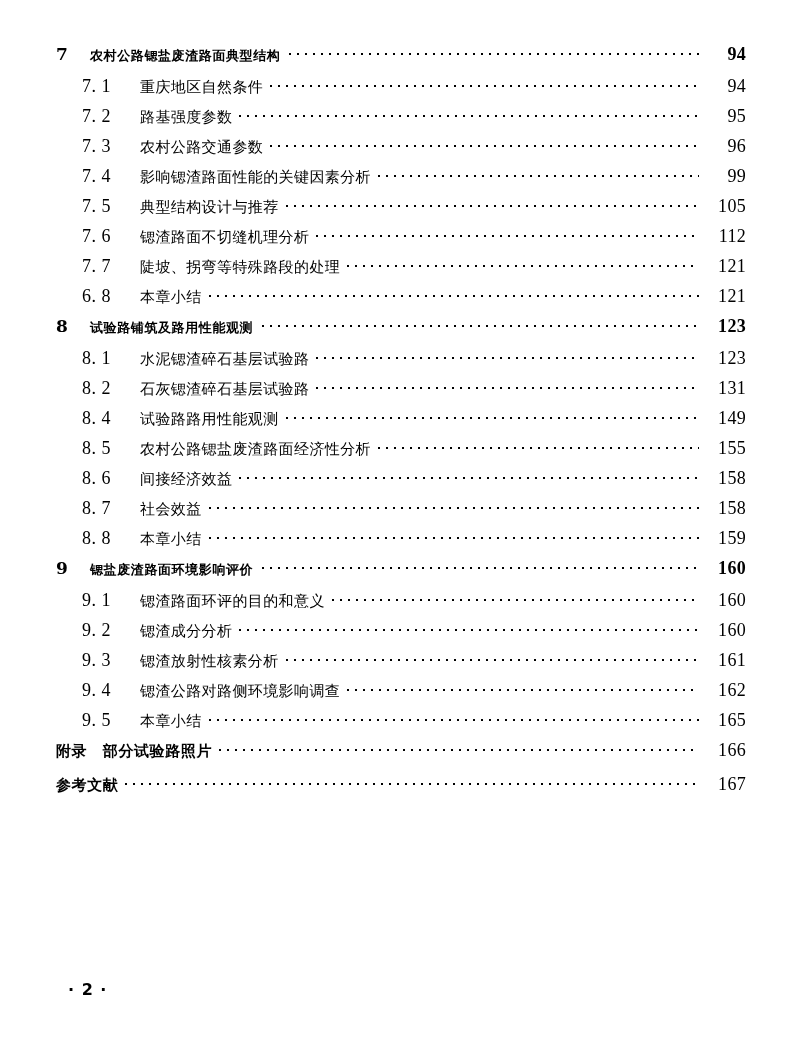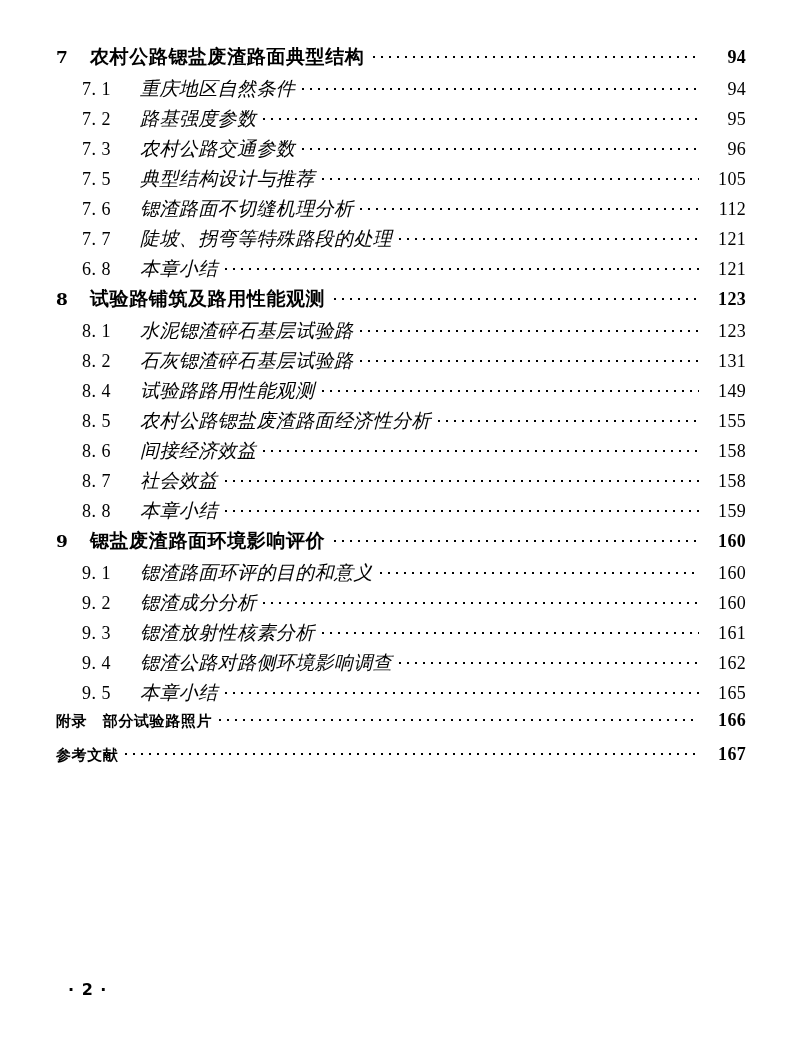--- a/index.html
+++ b/index.html
@@ -83,62 +83,61 @@
   .toc-row.level-chapter {
     font-weight: bold;
     height: 32px;
   }
   .toc-row.level-chapter .num {
     width: 34px;
     font-size: 17px;
     font-family: "DejaVu Serif", "Liberation Serif", serif;
   }
   .toc-row.level-chapter .title {
-    font-size: 19px;
+    font-size: 13px;
     letter-spacing: 0.6px;
   }
   .toc-row.level-chapter .page {
     font-size: 18px;
     font-weight: bold;
   }
   .toc-row.level-chapter .leader { margin-left: 9px; }
 
   
   .toc-row.level-section {
     font-weight: normal;
   }
   .toc-row.level-section .num {
     width: 58px;
     margin-left: 26px;
     font-size: 18px;
   }
   .toc-row.level-section .title {
-    font-size: 19px;
+    font-size: 15px;
     letter-spacing: 0.4px;
-    font-style: italic;
   }
   .toc-row.level-section .page {
     font-size: 18px;
   }
 
   
   .toc-row.level-back {
     font-weight: bold;
     height: 34px;
   }
   .toc-row.level-back .num {
     width: 0;
   }
   .toc-row.level-back .title {
     font-size: 15px;
     letter-spacing: 0.6px;
   }
   .toc-row.level-back .page {
     font-size: 18px;
-    font-weight: bold;
+    font-weight: normal;
   }
 
   #page-footer {
     position: absolute;
     left: 68px;
     top: 980px;
     font-family: "DejaVu Sans", "Liberation Sans", sans-serif;
     font-size: 16px;
     font-weight: bold;
     letter-spacing: 1px;
@@ -169,20 +168,26 @@
         <span class="leader"></span>
         <span class="page">95</span>
       </div>
       <div class="toc-row level-section">
         <span class="num">7. 3</span>
         <span class="title">农村公路交通参数</span>
         <span class="leader"></span>
         <span class="page">96</span>
       </div>
       <div class="toc-row level-section">
+        <span class="num">7. 4</span>
+        <span class="title">影响锶渣路面性能的关键因素分析</span>
+        <span class="leader"></span>
+        <span class="page">99</span>
+      </div>
+      <div class="toc-row level-section">
         <span class="num">7. 5</span>
         <span class="title">典型结构设计与推荐</span>
         <span class="leader"></span>
         <span class="page">105</span>
       </div>
       <div class="toc-row level-section">
         <span class="num">7. 6</span>
         <span class="title">锶渣路面不切缝机理分析</span>
         <span class="leader"></span>
         <span class="page">112</span>

